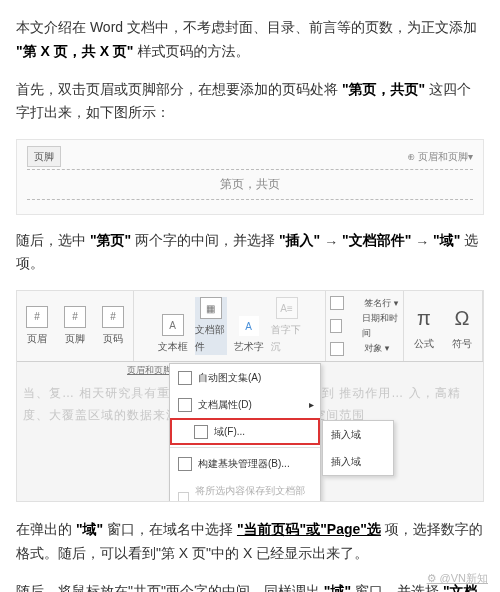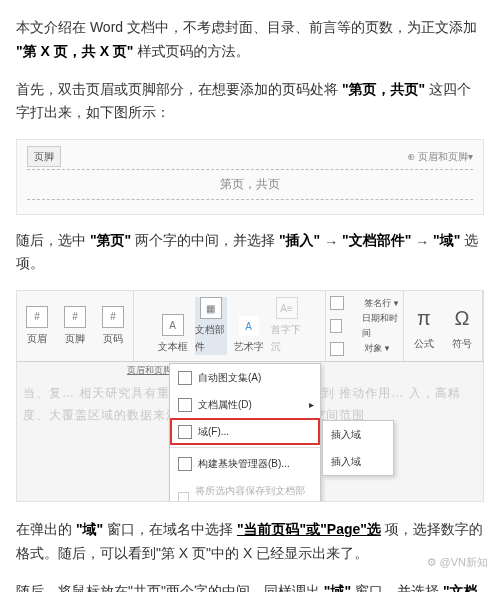--- a/index.html
+++ b/index.html
@@ -125,21 +125,21 @@
     padding: 5px 8px;
     display: flex;
     align-items: center;
     gap: 6px;
     color: #333;
     position: relative;
   }
   .dd-item .sq {
     width: 12px; height: 12px; border: 1px solid #888; background: #fff;
   }
-  .dd-item.hl { border: 2px solid #d33; padding: 3px 6px; }
+  .dd-item.hl { border: 2px solid #d33; padding: 3px 22px; }
   .sep { border-top: 1px solid #ddd; margin: 2px 0; }
 
   .submenu {
     position: absolute;
     left: 150px;
     top: 0;
     width: 70px;
     background: #fff;
     border: 1px solid #c9c9c9;
     box-shadow: 2px 2px 4px rgba(0,0,0,0.15);
@@ -147,23 +147,24 @@
   .sm-item { padding: 5px 8px; color: #333; }
 
   .pi-sym {
     font-size: 20px;
     color: #555;
   }
 
   .watermark {
     position: fixed;
     right: 12px;
-    bottom: 20px;
+    bottom: 4px;
     font-size: 11px;
     color: #bbb;
+    text-decoration: underline;
   }
 </style>
 </head>
 <body>
 
 <p>
   <span>本文介绍在 Word 文档中，不考虑封面、目录、前言等的页数，为正文添加</span>
   <b>"第 X 页，共 X 页"</b>
   <span>样式页码的方法。</span>
 </p>

